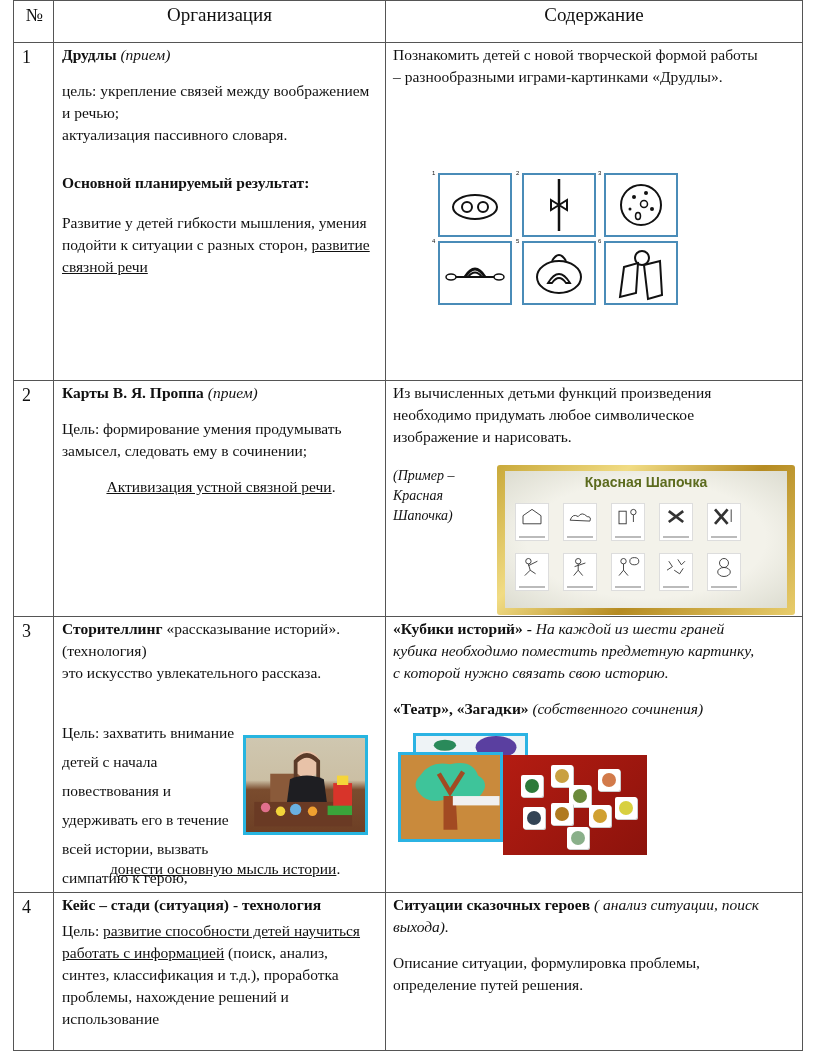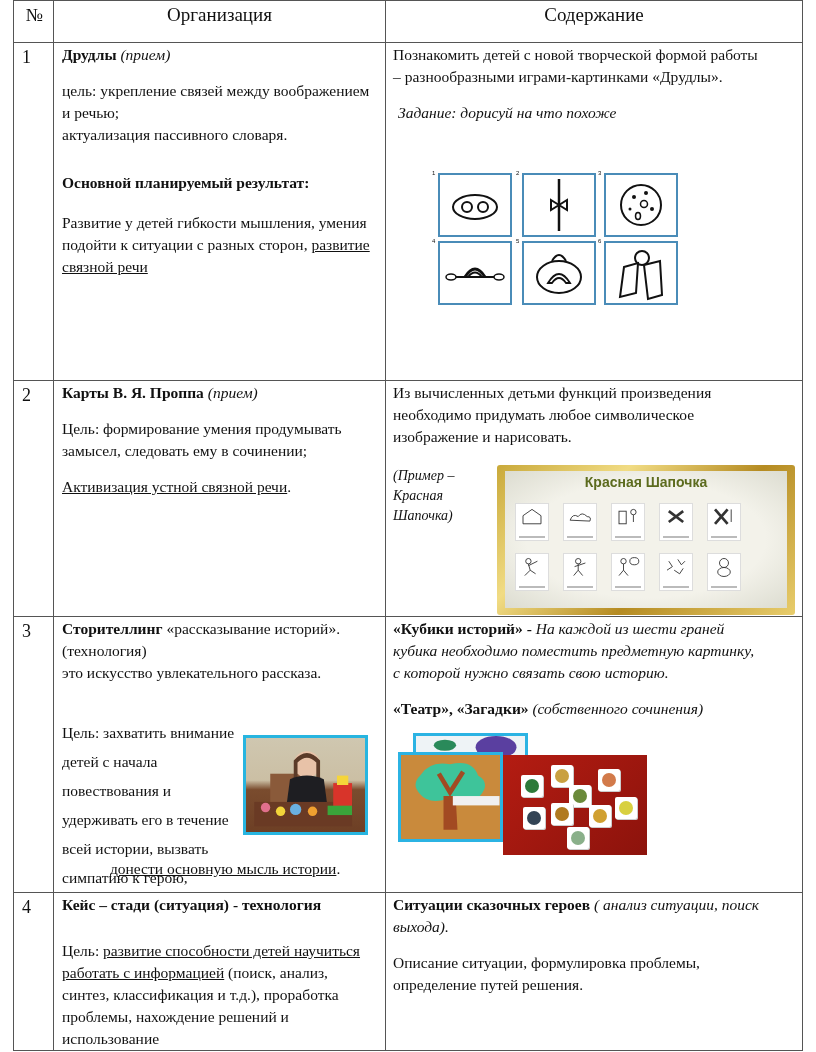--- a/index.html
+++ b/index.html
@@ -73,21 +73,20 @@
   <div class="cell num" style="left:22px; top:46px;">1</div>
   <div class="cell" style="left:62px; top:44px; width:316px;">
     <p><span class="b">Друдлы</span> <span class="i">(прием)</span></p>
     <p style="margin-top:14px;">цель: укрепление  связей между воображением и  речью;</p>
     <p style="">актуализация пассивного словаря.</p>
     <p style="margin-top:26px;" class="b">Основной планируемый результат:</p>
     <p style="margin-top:18px;"><span>Развитие  у детей гибкости мышления, умения подойти к      ситуации с разных сторон, </span><span class="u">развитие связной речи</span></p>
   </div>
   <div class="cell" style="left:393px; top:44px; width:370px;">
     <p>Познакомить детей с новой творческой формой работы – разнообразными играми-картинками «Друдлы».</p>
-    <p class="i" style="margin-top:14px; padding-left:5px;">Задание: дорисуй на что похоже</p>
   </div>
 
   <div class="drud-grid">
     <span class="drud-n" style="left:2px; top:0;">1</span>
     <div class="drud" style="left:8px; top:3px;">
       <svg viewBox="0 0 70 60">
           <ellipse cx="35" cy="32" rx="22" ry="12" fill="none" stroke="#111" stroke-width="2"></ellipse>
           <circle cx="27" cy="32" r="5" fill="none" stroke="#111" stroke-width="2"></circle>
           <circle cx="43" cy="32" r="5" fill="none" stroke="#111" stroke-width="2"></circle>
         </svg>
@@ -136,21 +135,21 @@
           <path d="M18 24 L32 20 L30 50 L14 54 Z" fill="none" stroke="#111" stroke-width="2"></path>
           <path d="M38 22 L54 18 L56 52 L42 56 Z" fill="none" stroke="#111" stroke-width="2"></path>
         </svg>
     </div>
   </div>
 
   <div class="cell num" style="left:22px; top:384px;">2</div>
   <div class="cell" style="left:62px; top:382px; width:318px;">
     <p><span class="b">Карты В. Я. Проппа</span> <span class="i">(прием)</span></p>
     <p style="margin-top:14px;">Цель: формирование  умения продумывать замысел, следовать ему в сочинении;</p>
-    <p style="margin-top:14px;"><span class="u">Активизация устной связной речи</span><span>.</span></p>
+    <p style="margin-top:14px;text-align:center;"><span class="u">Активизация устной связной речи</span><span>.</span></p>
   </div>
   <div class="cell" style="left:393px; top:382px; width:370px;">
     <p>Из вычисленных детьми функций произведения необходимо придумать  любое символическое изображение и нарисовать.</p>
   </div>
   <div class="cell i" style="left:393px; top:466px; width:80px; font-size:14px; line-height:20px;">(Пример – Красная Шапочка)</div>
 
   <div class="propp">
     <div class="propp-inner">
       <div class="propp-title">Красная Шапочка</div>
       <div class="pcard" style="left:10px; top:32px;"><svg viewBox="0 0 32 28">
@@ -269,20 +268,20 @@
         </div>
       <div class="cube" style="left:64px; top:72px;">
           <i style="background:#8ab08a;"></i>
         </div>
     </div>
   </div>
 
   <div class="cell num" style="left:22px; top:896px;">4</div>
   <div class="cell" style="left:62px; top:894px; width:310px;">
     <p class="b">Кейс – стади (ситуация) - технология</p>
-    <p style="margin-top:24px;"><span>Цель:  </span><span class="u">развитие способности детей научиться работать с информацией</span><span> (поиск, анализ, синтез, классификация и т.д.), проработка проблемы, нахождение решений и использование</span></p>
+    <p style="margin-top:4px;"><span>Цель:  </span><span class="u">развитие способности детей научиться работать с информацией</span><span> (поиск, анализ, синтез, классификация и т.д.), проработка проблемы, нахождение решений и использование</span></p>
   </div>
   <div class="cell" style="left:393px; top:894px; width:380px;">
     <p><span class="b">Ситуации сказочных героев</span> <span class="i">( анализ ситуации, поиск выхода).</span></p>
     <p style="margin-top:14px;">Описание ситуации, формулировка проблемы, определение  путей решения.</p>
   </div>
 
 </div>
 
 </body></html>

